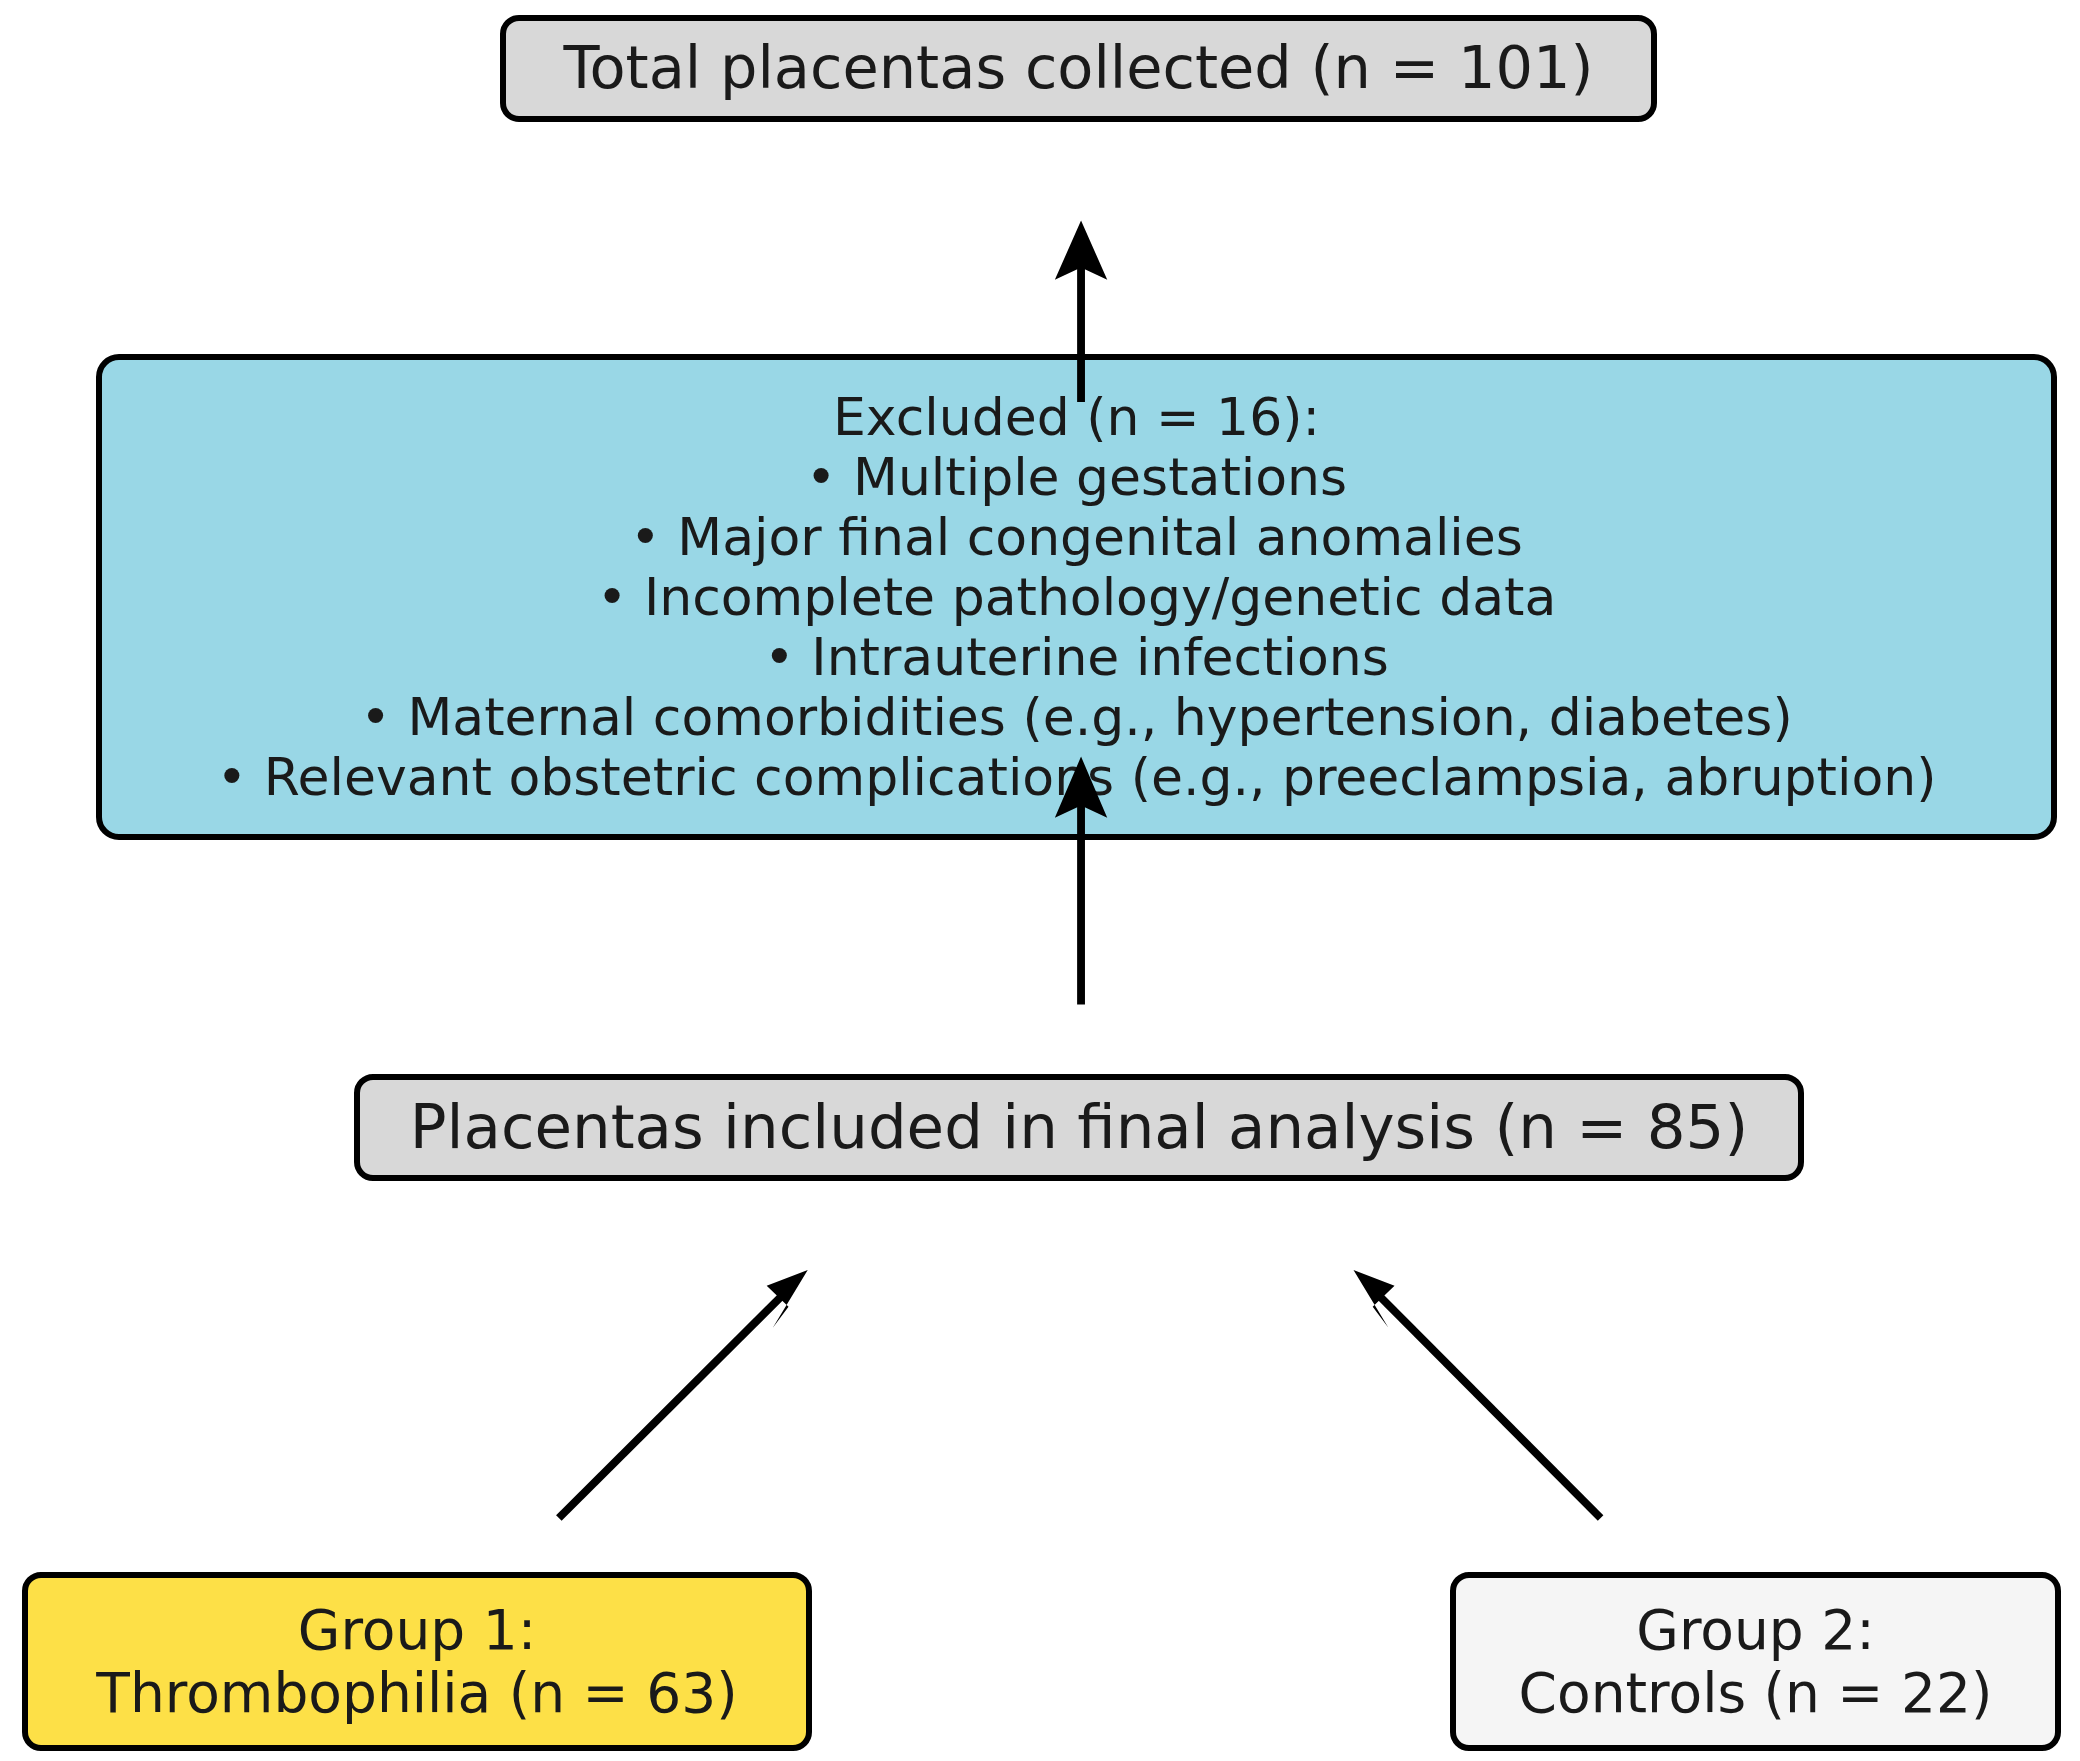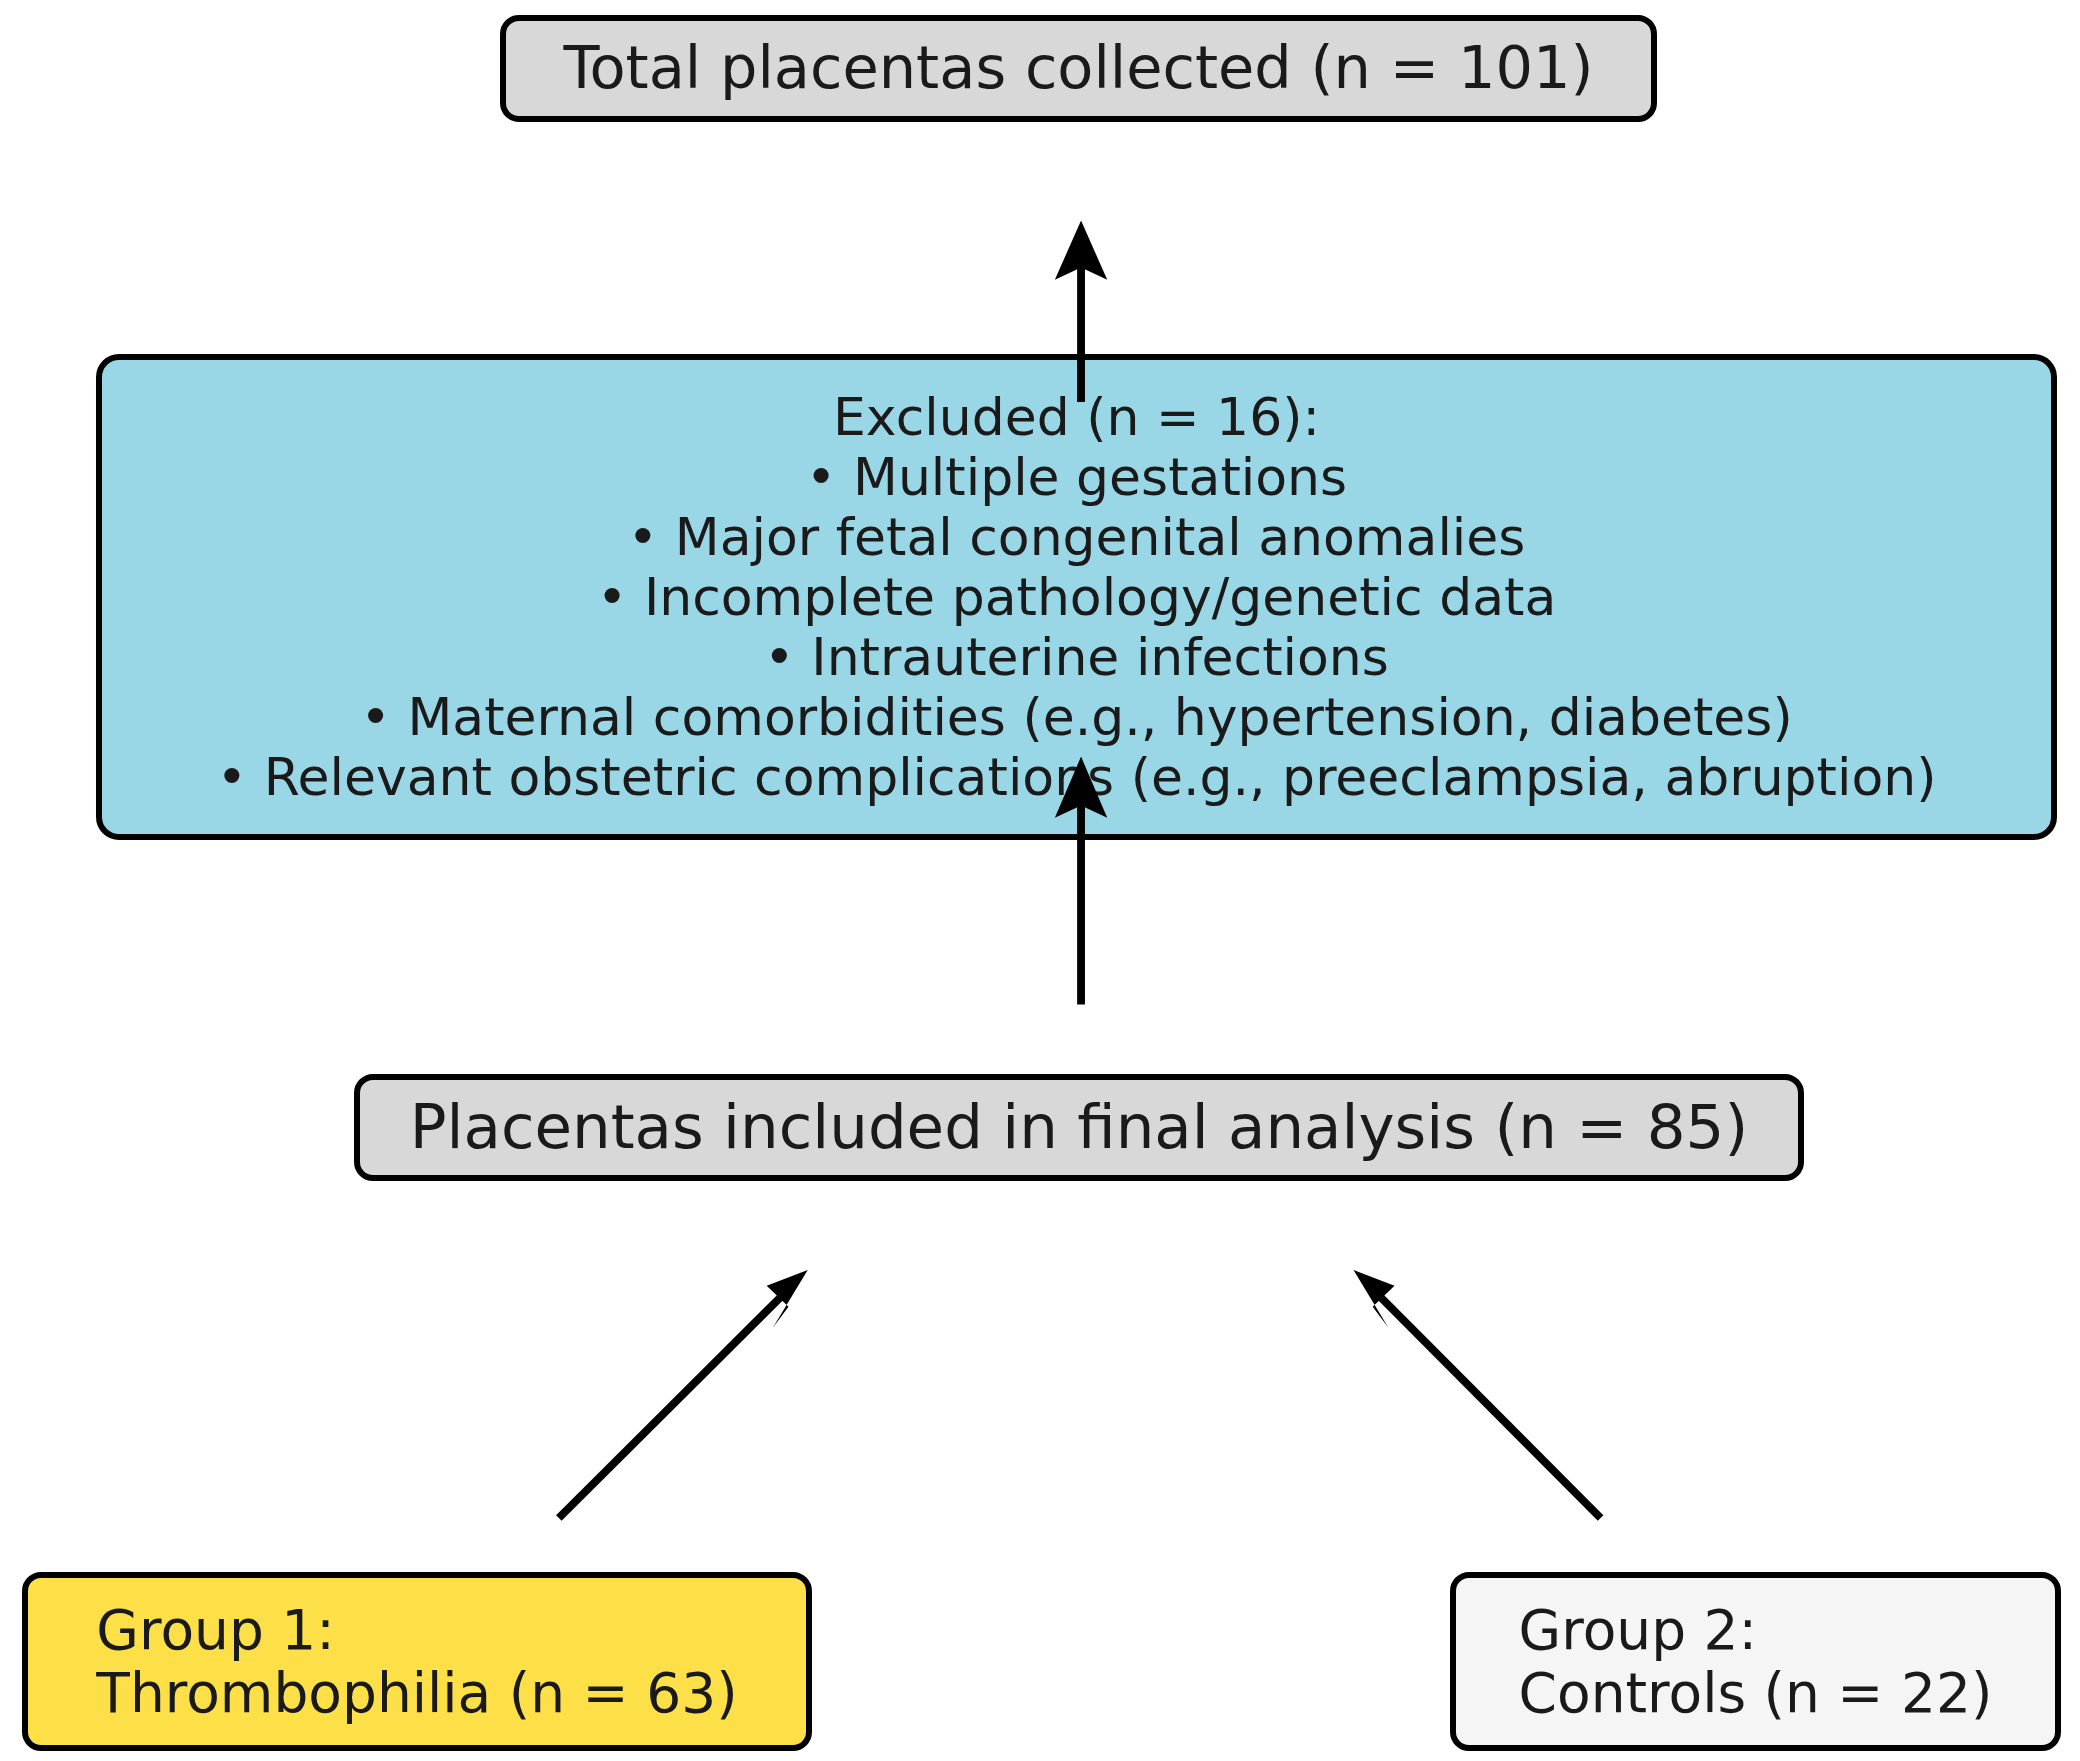--- a/index.html
+++ b/index.html
@@ -22,21 +22,21 @@
     height: 1762px;
   }
   .node {
     position: absolute;
     box-sizing: border-box;
     border: 6.1px solid #000000;
     border-radius: 19px;
     display: flex;
     align-items: center;
     justify-content: center;
-    text-align: left;
+    text-align: center;
     color: #1a1a1a;
     line-height: 1.13;
     white-space: pre-line;
   }
 
   
   #node-total {
     left: 500px;
     top: 15px;
     width: 1157px;
@@ -120,21 +120,21 @@
 <div id="flowchart">
 
   <div class="node" id="node-total">
     <span>Total placentas collected (n = 101)</span>
   </div>
 
   <div class="node" id="node-excluded">
     <div class="stack">
       <div class="line">Excluded (n = 16):</div>
       <div class="line">• Multiple gestations</div>
-      <div class="line">• Major fetal congenital anomalies</div>
+      <div class="line">• Major final congenital anomalies</div>
       <div class="line">• Incomplete pathology/genetic data</div>
       <div class="line">• Intrauterine infections</div>
       <div class="line">• Maternal comorbidities (e.g., hypertension, diabetes)</div>
       <div class="line">• Relevant obstetric complications (e.g., preeclampsia, abruption)</div>
     </div>
   </div>
 
   <div class="node" id="node-included">
     <span>Placentas included in final analysis (n = 85)</span>
   </div>

